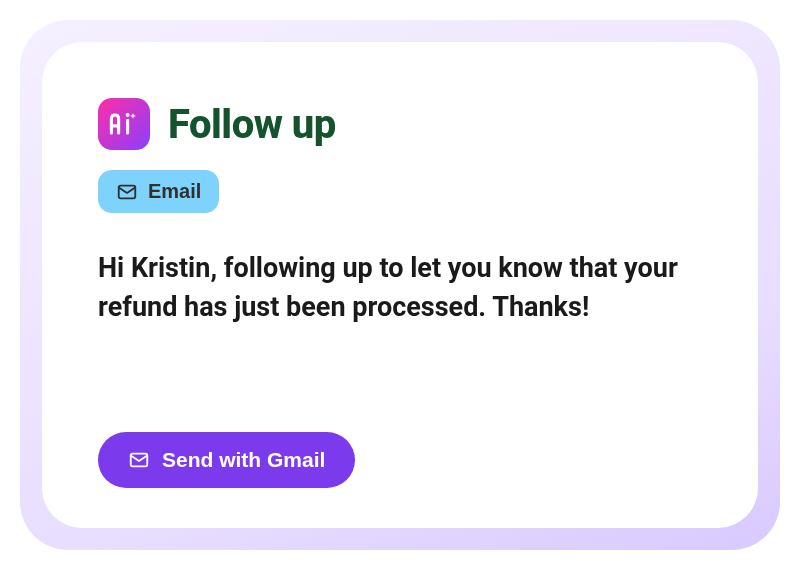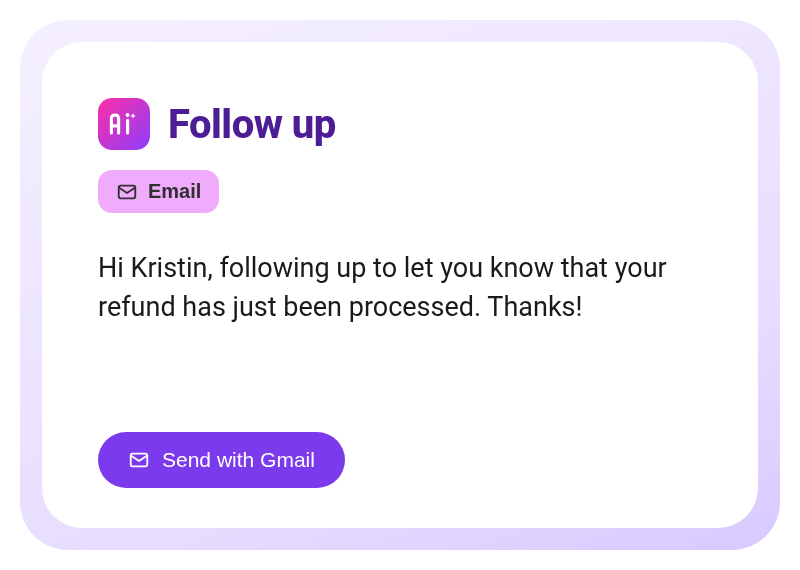--- a/index.html
+++ b/index.html
@@ -49,21 +49,21 @@
       justify-content: center;
       flex-shrink: 0;
     }
     .ai-badge svg {
       width: 36px;
       height: 36px;
     }
     .title {
       font-size: 40px;
       font-weight: 800;
-      color: #4c1d95;
+      color: #14532d;
       letter-spacing: -0.5px;
     }
     .tabs {
       display: flex;
       gap: 16px;
       margin-bottom: 36px;
     }
     .tab {
       display: inline-flex;
       align-items: center;
@@ -71,41 +71,41 @@
       padding: 10px 18px;
       border-radius: 14px;
       font-size: 20px;
       font-weight: 600;
       color: #303030;
       cursor: pointer;
       border: none;
       background: transparent;
     }
     .tab.active {
-      background: #f0abfc;
+      background: #7dd3fc;
     }
     .tab .icon {
       display: inline-flex;
     }
     .message {
       font-size: 27px;
       line-height: 1.45;
       color: #1a1a1a;
-      font-weight: 400;
+      font-weight: 700;
       flex: 1;
     }
     .send-btn {
       align-self: flex-start;
       display: inline-flex;
       align-items: center;
       gap: 12px;
       background: #7c3aed;
       color: #ffffff;
       font-size: 21px;
-      font-weight: 400;
+      font-weight: 700;
       border: none;
       border-radius: 999px;
       padding: 16px 30px;
       cursor: pointer;
       margin-top: 20px;
     }
     .send-btn .icon {
       display: inline-flex;
     }
   </style>

